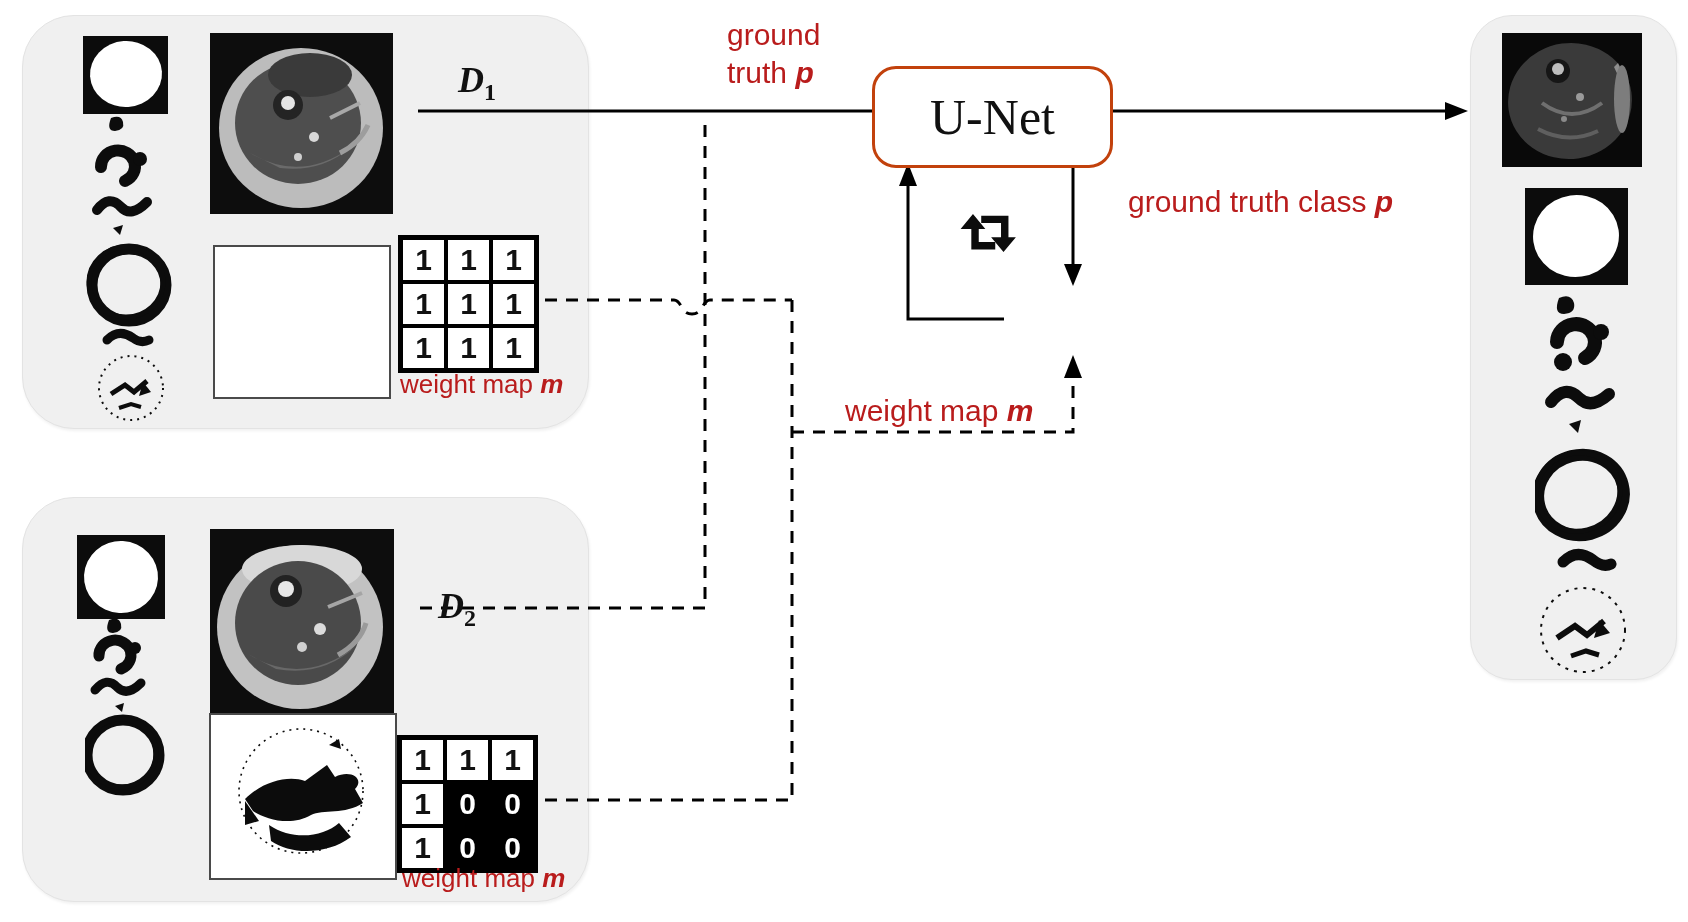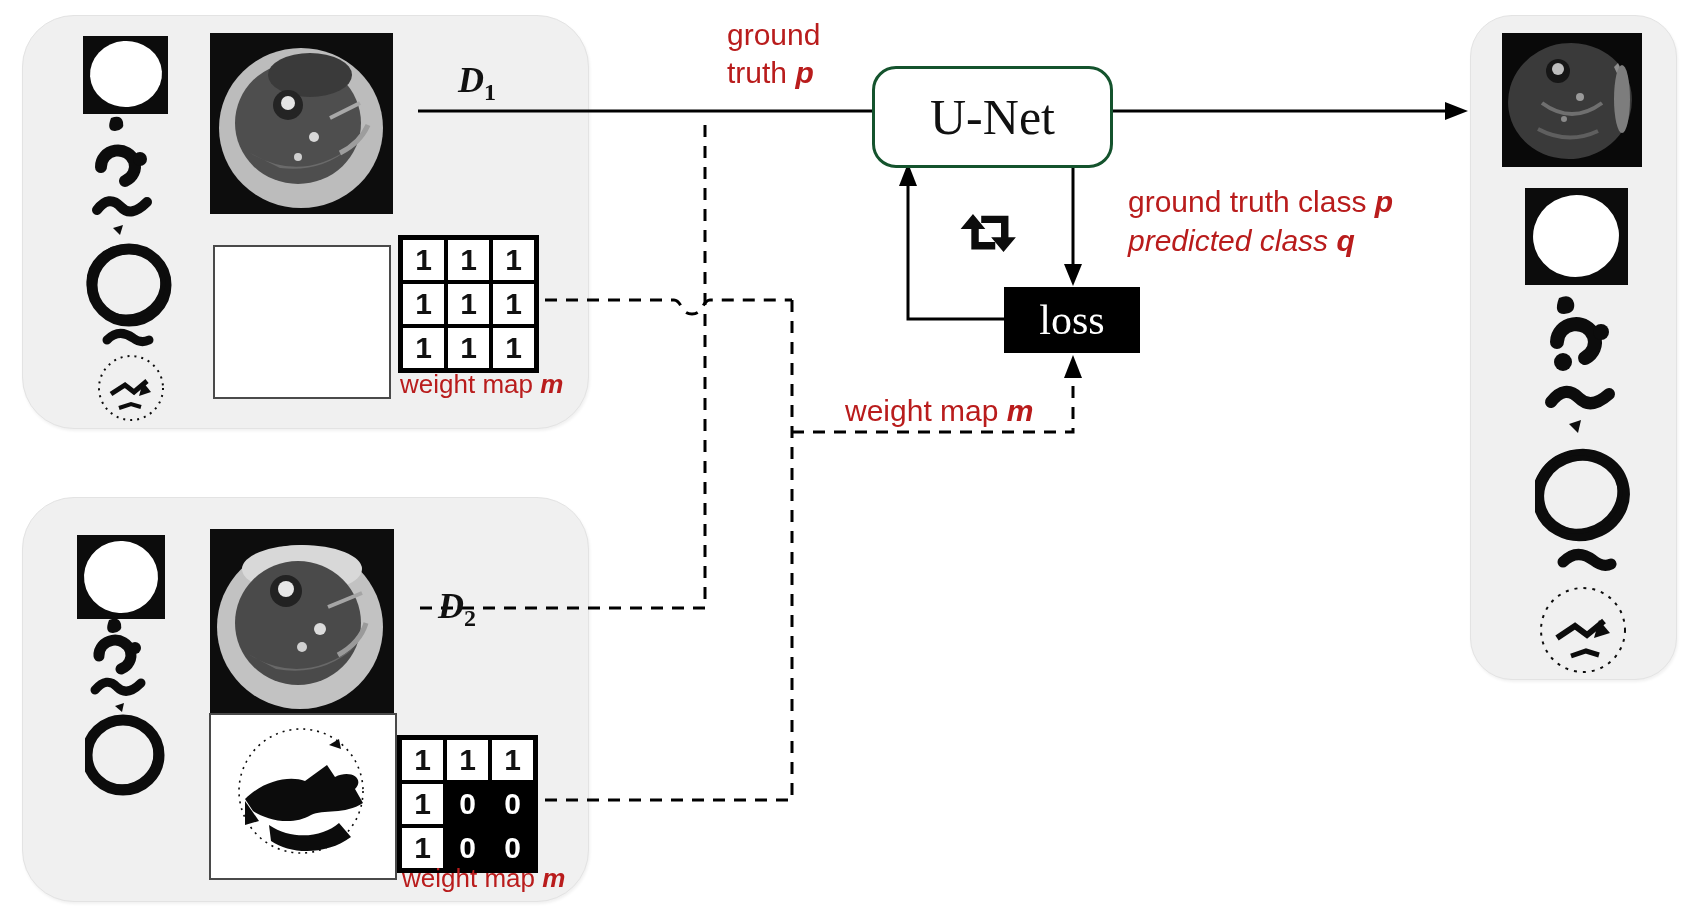--- a/index.html
+++ b/index.html
@@ -15,21 +15,21 @@
   .lay1{z-index:1;}
   .imgbox{position:absolute;z-index:2;}
   .imgbox svg{display:block;}
   .whitebox{position:absolute;z-index:2;background:#ffffff;border:2px solid #4a4a4a;}
   .node{
     position:absolute;z-index:3;display:flex;align-items:center;justify-content:center;
     font-family:"Liberation Serif", serif;
   }
   #unet-node{
     left:872px;top:66px;width:235px;height:96px;background:#ffffff;
-    border:3px solid #14532d;border-radius:24px;font-size:50px;text-align:center;
+    border:3px solid #c2410c;border-radius:24px;font-size:50px;text-align:center;
   }
   #loss-node{
     left:1004px;top:287px;width:136px;height:66px;background:#000;color:#fff;font-size:42px;
   }
   .lbl{position:absolute;z-index:3;font-size:30px;line-height:38px;color:#b91c1c;}
   .lbl b i, .lbl i b{font-weight:bold;}
   .wm-small{font-size:26px;line-height:28px;}
   .dlabel{
     position:absolute;z-index:3;font-family:"Liberation Serif", serif;
     font-style:italic;font-weight:bold;font-size:36px;line-height:36px;color:#111;
@@ -215,27 +215,23 @@
     <span>U-Net</span>
   </div>
 
   <div class="imgbox" style="left:954px;top:208px;z-index:3;">
     <svg width="66" height="50" viewBox="0 0 80 58">
       <path d="M8 24 L23 6 L38 24 L30 24 L30 40 L50 40 L50 49 L21 49 L21 24 Z" fill="#0c0c0c"></path>
       <path d="M33 8 L66 8 L66 34 L75 34 L60 52 L45 34 L57 34 L57 17 L33 17 Z" fill="#0c0c0c"></path>
     </svg>
   </div>
 
-  <div class="node" id="loss-node">
-    <span>loss</span>
-  </div>
 
   <div class="lbl" style="left:1128px;top:182px;line-height:39px;">
     <div><span>ground truth class </span><b><i>p</i></b></div>
-    <div class="italic-line"><span>predicted class </span><b>q</b></div>
   </div>
 
   <div class="lbl" style="left:845px;top:392px;">
     <span>weight map </span><b><i>m</i></b>
   </div>
 
   <div class="imgbox" style="left:1502px;top:33px;">
     <svg width="140" height="134" viewBox="0 0 140 134">
       <rect width="140" height="134" fill="#090909"></rect>
       <ellipse cx="68" cy="68" rx="62" ry="58" fill="#3a3a3a" transform="rotate(-8 68 68)"></ellipse>

